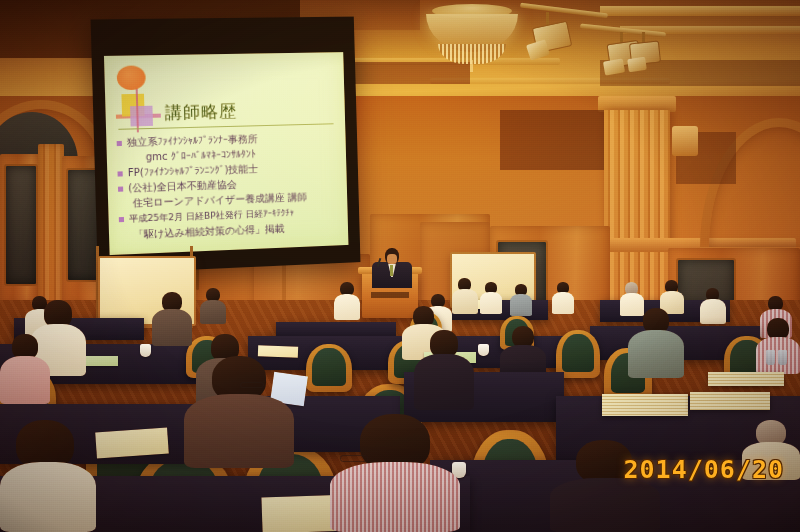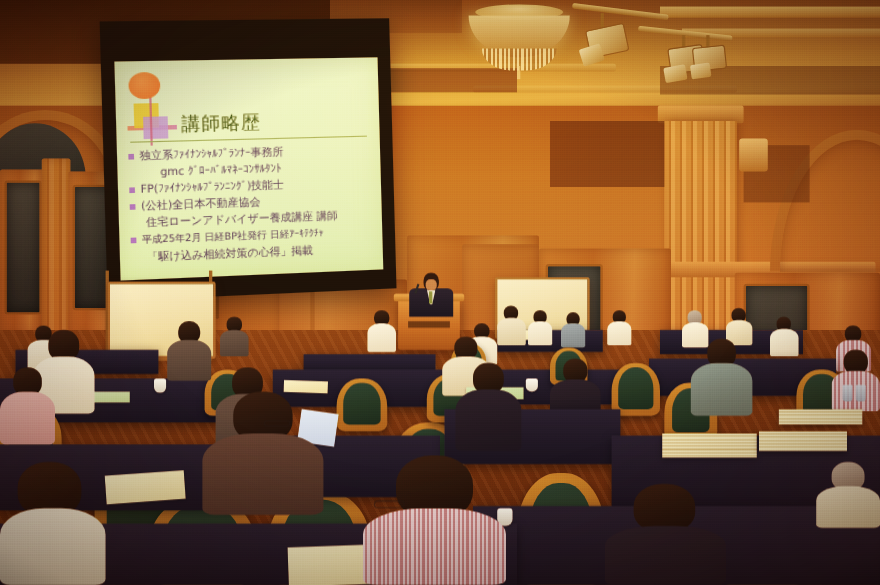--- a/index.html
+++ b/index.html
@@ -534,14 +534,15 @@
   <div style="position:absolute;left:240px;top:382px;width:22px;height:4px;border:1px solid rgba(40,30,25,.6);
        border-radius:3px;z-index:45;"></div>
   <div style="position:absolute;left:340px;top:455px;width:26px;height:5px;border:1px solid rgba(40,30,25,.55);
        border-radius:3px;z-index:49;"></div>
 
   <div id="blurlayer"></div>
   <div class="grade" id="warmcast"></div>
   <div class="grade" id="vignette"></div>
   <div class="grade" id="grain"></div>
 
+  <div id="timestamp">2014/06/20</div>
 
 </div>
 
 </body></html>

